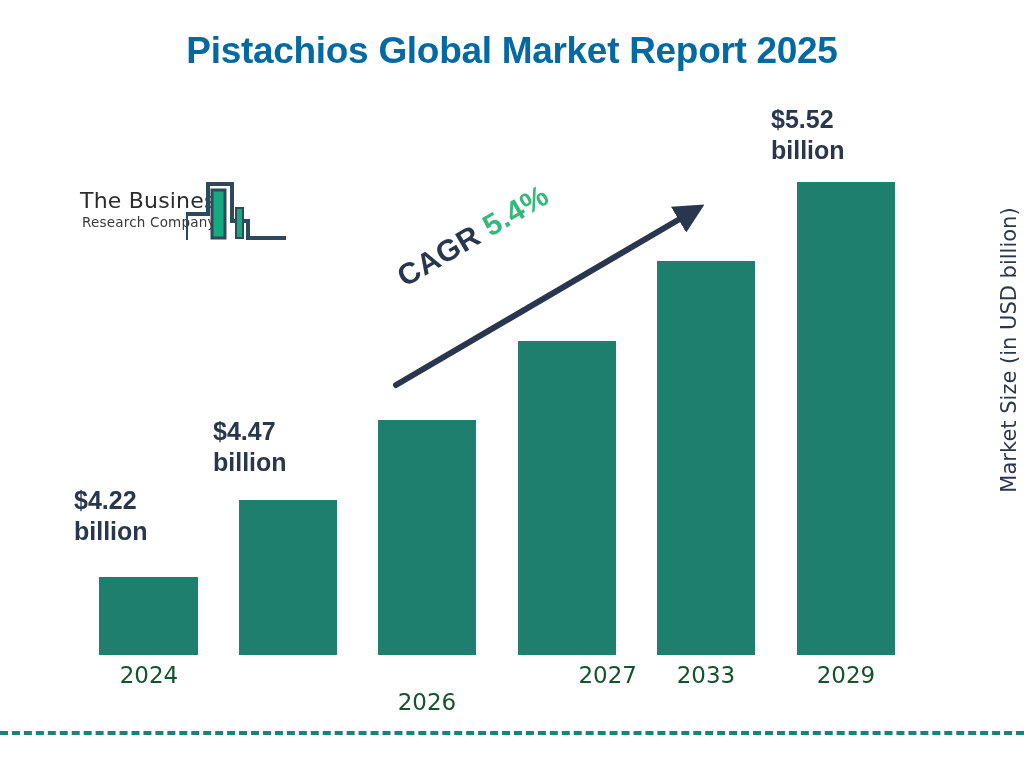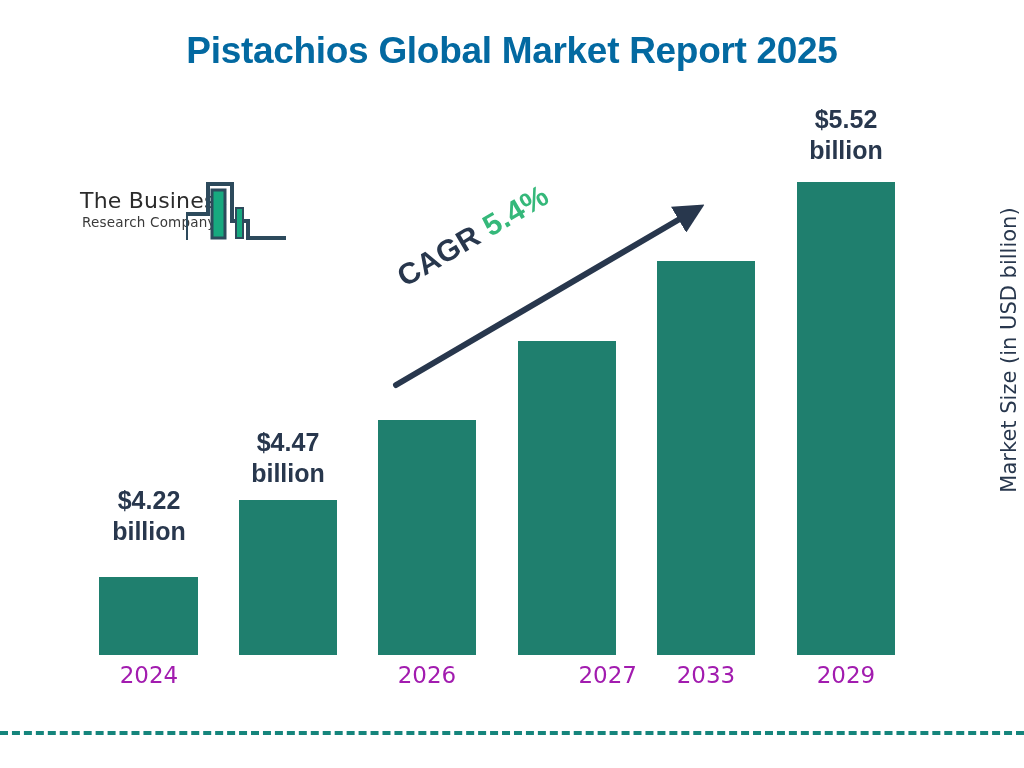--- a/index.html
+++ b/index.html
@@ -78,32 +78,32 @@
     top: 0;
     width: 1024px;
     height: 768px;
   }
   .bar {
     position: absolute;
     background: #1f7f6e;
   }
   .bar-label {
     position: absolute;
-    text-align: center;
+    text-align: left;
     font-size: 25px;
     font-weight: bold;
     color: #28374d;
     line-height: 1.22;
     white-space: pre-line;
   }
   .x-tick {
     position: absolute;
     text-align: center;
     font-size: 23px;
-    color: #a21caf;
+    color: #14532d;
     font-family: "DejaVu Sans", sans-serif;
   }
 
   
   .y-axis-title {
     position: absolute;
     left: 852px;
     top: 330px;
     width: 330px;
     height: 40px;
@@ -172,25 +172,25 @@
   </div>
 
   <div class="plot">
 
     <div class="bar" style="left:99px; top:577px; width:99px; height:78px;"></div>
     <div class="bar-label" style="left:74px; top:485px; width:150px;">$4.22
 billion</div>
     <div class="x-tick" style="left:79px; top:662px; width:140px;">2024</div>
 
     <div class="bar" style="left:239px; top:500px; width:98px; height:155px;"></div>
-    <div class="bar-label" style="left:213px; top:427px; width:150px;">$4.47
+    <div class="bar-label" style="left:213px; top:416px; width:150px;">$4.47
 billion</div>
 
     <div class="bar" style="left:378px; top:420px; width:98px; height:235px;"></div>
-    <div class="x-tick" style="left:357px; top:662px; width:140px;">2026</div>
+    <div class="x-tick" style="left:357px; top:689px; width:140px;">2026</div>
 
     <div class="bar" style="left:518px; top:341px; width:98px; height:314px;"></div>
     <div class="x-tick" style="left:497px; top:662px; width:140px;text-align:right;">2027</div>
 
     <div class="bar" style="left:657px; top:261px; width:98px; height:394px;"></div>
     <div class="x-tick" style="left:636px; top:662px; width:140px;">2033</div>
 
     <div class="bar" style="left:797px; top:182px; width:98px; height:473px;"></div>
     <div class="bar-label" style="left:771px; top:104px; width:150px;">$5.52
 billion</div>

